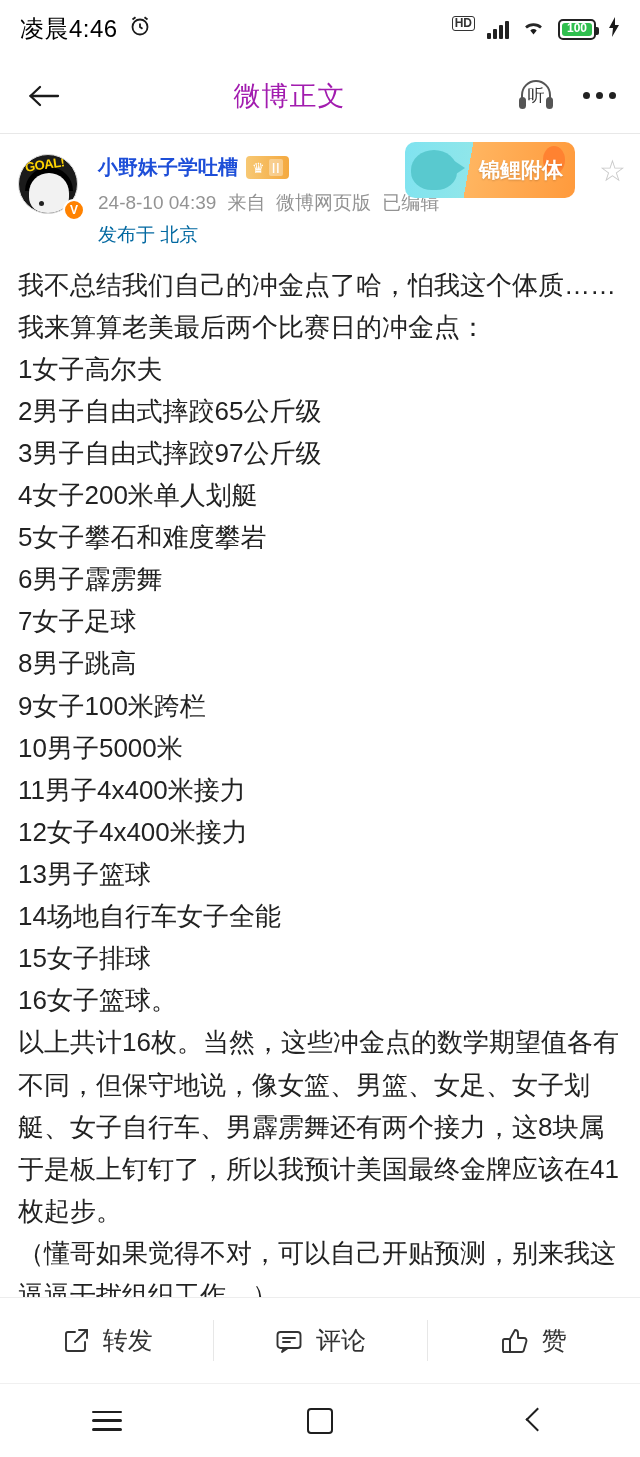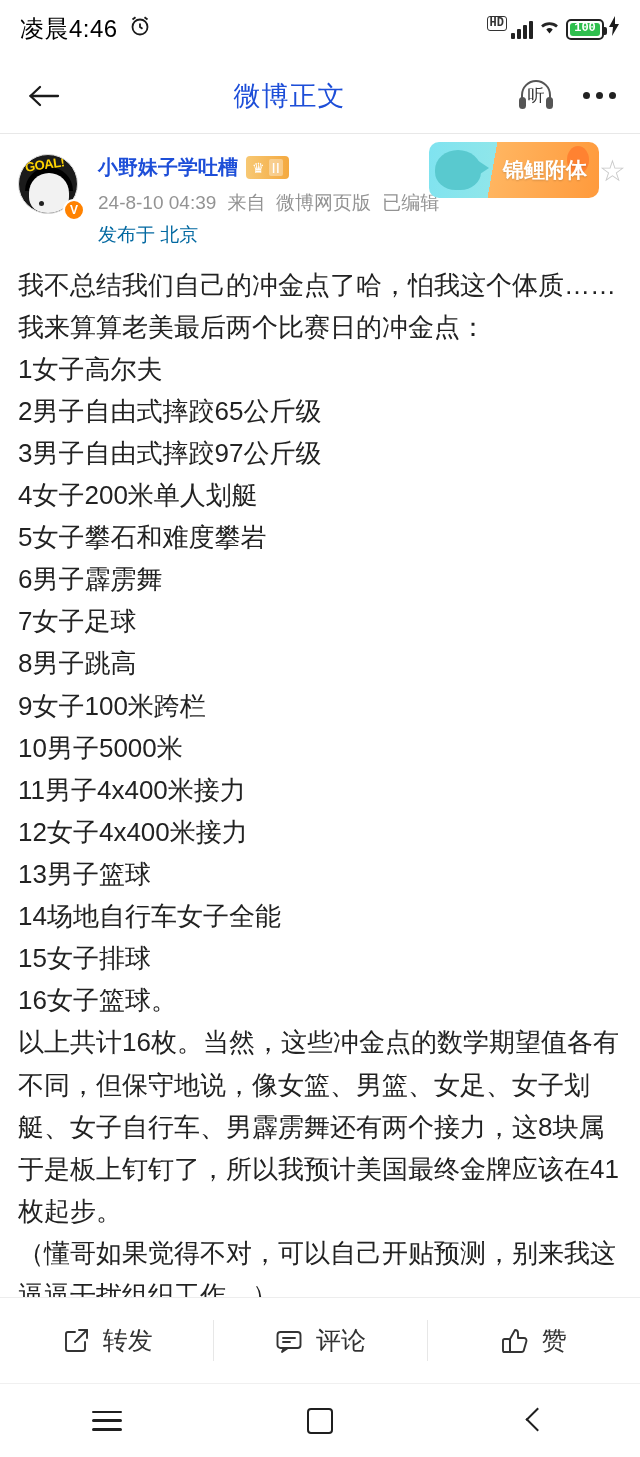--- a/index.html
+++ b/index.html
@@ -13,21 +13,21 @@
 
   
   .statusbar {
     height: 58px;
     display: flex; align-items: center; justify-content: space-between;
     padding: 0 20px;
     font-size: 23px; color: #000; background:#fff;
   }
   .sb-left { display: flex; align-items: center; gap: 10px; }
   .sb-time { font-size: 24px; letter-spacing: .5px; }
-  .sb-right { display: flex; align-items: center; gap: 4px; font-family: Liberation Mono, monospace; }
+  .sb-right { display: flex; align-items: center; gap: 12px; }
   .hd-badge {
     font-size: 12px; font-weight: bold; color:#333;
     border: 1.5px solid #333; border-radius: 3px; padding: 0 2px; line-height: 13px;
     position: relative; top: -6px;
   }
   .bars { display: flex; align-items: flex-end; gap: 2px; height: 20px; }
   .bars i { width: 4px; background: #222; display:block; border-radius:1px; }
   .bars i:nth-child(1){height:6px}
   .bars i:nth-child(2){height:10px}
   .bars i:nth-child(3){height:14px}
@@ -42,21 +42,21 @@
   }
   .battery .fill { position:absolute; left:2px; top:2px; bottom:2px; right:2px; background:#2fbf4e; border-radius:3px; }
   .battery .num { position: relative; font-size: 12px; color:#fff; font-weight:bold; z-index:2; }
 
   
   .navbar {
     height: 76px; display:flex; align-items:center; background:#fff;
     padding: 0 22px; border-bottom: 1px solid #e8e8e8;
   }
   .nav-back { width: 44px; height: 44px; display:flex; align-items:center; justify-content:center; }
-  .nav-title { flex:1; text-align:center; font-size: 27px; color:#1d4ed8; letter-spacing:1px; }
+  .nav-title { flex:1; text-align:center; font-size: 27px; color:#a21caf; letter-spacing:1px; }
   .nav-right { display:flex; align-items:center; gap: 22px; }
   .listen-btn {
     width: 46px; height: 46px; border-radius: 50%;
     display:flex; align-items:center; justify-content:center;
     position: relative;
   }
   .listen-btn .lbl { font-size: 17px; color:#333; }
   .more-dots { display:flex; gap:6px; align-items:center; padding: 4px 2px;}
   .more-dots i { width:7px; height:7px; border-radius:50%; background:#222; display:block; }
 
@@ -97,21 +97,21 @@
     background: linear-gradient(90deg,#f7c873,#f4a940);
     border-radius: 4px; padding: 1px 6px; height: 23px; color:#fff; font-size:15px;
   }
   .crown-badge .crown { font-size: 14px; color:#fff; }
   .crown-badge .lvl { background: rgba(255,255,255,.35); border-radius:2px; padding: 0 3px; font-size: 15px; }
   .timeline { margin-top: 8px; font-size: 19px; color:#939393; line-height: 1.5; }
   .timeline .sep { margin: 0 5px 0 6px; }
   .loc { margin-top: 4px; font-size: 19px; color:#0369a1; }
 
   .promo {
-    position:absolute; right: 14px; top: 8px; display:flex; align-items:center; gap: 0;
+    position:absolute; right: 14px; top: 8px; display:flex; align-items:center; gap: 24px;
   }
   .promo-card {
     position:relative; width: 170px; height: 56px; border-radius: 10px;
     background: linear-gradient(100deg,#7fe3f0 0%, #8fe6ea 38%, #ffb560 38%, #ff9a3c 100%);
     overflow:hidden; display:flex; align-items:center; justify-content:flex-end;
   }
   .promo-card .fish {
     position:absolute; left: 6px; top: 8px; width: 46px; height: 40px;
     background:#59c9cf; border-radius: 50% 50% 45% 45%;
   }

